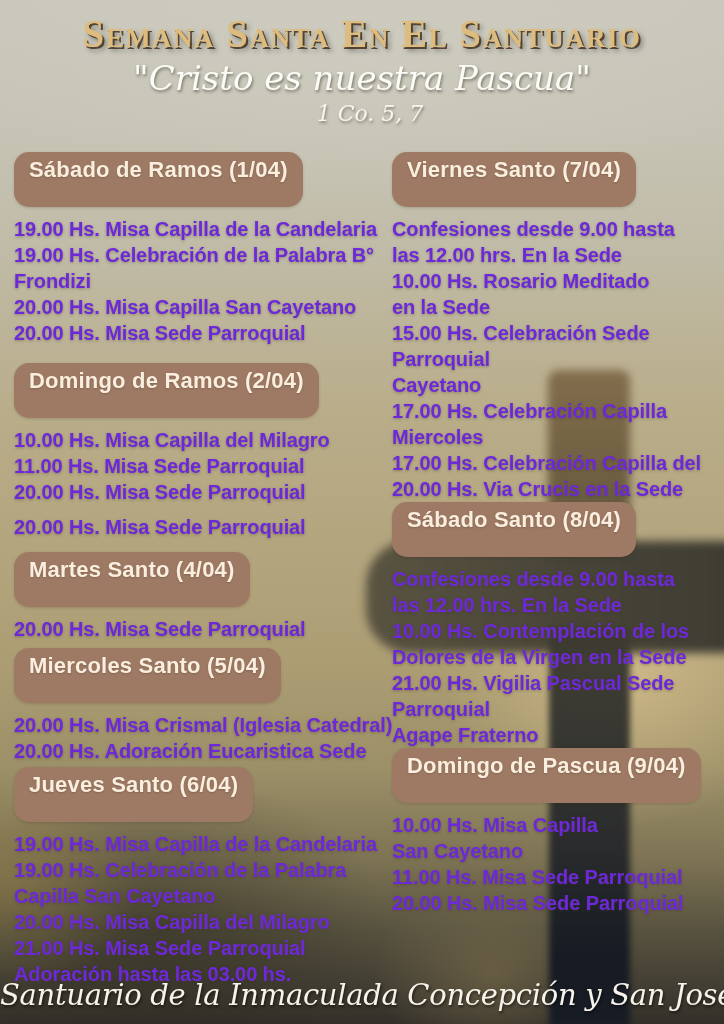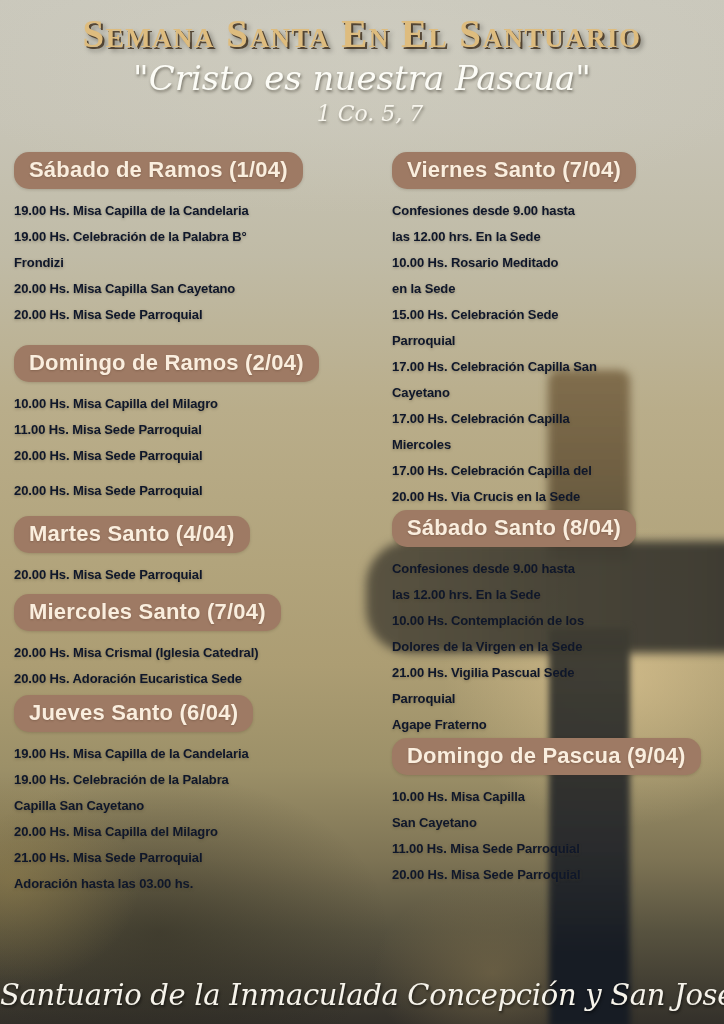--- a/index.html
+++ b/index.html
@@ -70,37 +70,37 @@
     padding-left:16px;
   }
   
   .col{position:absolute;top:152px;}
   #col-left{left:14px;width:378px;}
   #col-right{left:392px;width:330px;}
   .badge{
     display:inline-block;
     background:#9e7a64;
     border-radius:15px;
-    padding:5px 15px 6px;
+    padding:5px 15px 24px;
     box-shadow:0 1px 3px rgba(60,45,30,.2);
   }
   .badge-label{
     font-size:22px;line-height:26px;
     font-weight:bold;
     letter-spacing:.2px;
     color:#faeede;
     white-space:nowrap;
     text-shadow:0 1px 2px rgba(80,55,40,.3);
   }
   .lines{margin-top:9px;}
   .line{
-    font-size:13px;line-height:26px;
+    font-size:20px;line-height:26px;
     font-weight:bold;
     letter-spacing:-.1px;
-    color:#0f172a;
+    color:#6d28d9;
     white-space:nowrap;
     text-shadow:0 1px 3px rgba(70,60,40,.4);
   }
   #col-left .schedule-section:nth-child(2){margin-top:17px;}
   #col-left .schedule-section:nth-child(3){margin-top:8px;}
   #col-left .schedule-section:nth-child(4){margin-top:12px;}
   #col-left .schedule-section:nth-child(5){margin-top:6px;}
   #col-left .schedule-section:nth-child(6){margin-top:3px;}
   #col-right .schedule-section:nth-child(2){}
   #col-right .schedule-section:nth-child(3){margin-top:0;}
@@ -170,21 +170,21 @@
     <div class="badge">
       <span class="badge-label">Martes Santo (4/04)</span>
     </div>
     <div class="lines">
           <div class="line">20.00 Hs. Misa Sede Parroquial</div>
         </div>
   </section>
 
   <section class="schedule-section">
     <div class="badge">
-      <span class="badge-label">Miercoles Santo (7/04)</span>
+      <span class="badge-label">Miercoles Santo (5/04)</span>
     </div>
     <div class="lines">
           <div class="line">20.00 Hs. Misa Crismal (Iglesia Catedral)</div>
           <div class="line">20.00 Hs. Adoración Eucaristica Sede</div>
         </div>
   </section>
 
   <section class="schedule-section">
     <div class="badge">
       <span class="badge-label">Jueves Santo (6/04)</span>
@@ -204,21 +204,20 @@
     <div class="badge">
       <span class="badge-label">Viernes Santo (7/04)</span>
     </div>
     <div class="lines">
           <div class="line">Confesiones desde 9.00 hasta</div>
           <div class="line">las 12.00 hrs. En la Sede</div>
           <div class="line">10.00 Hs. Rosario Meditado</div>
           <div class="line">en la Sede</div>
           <div class="line">15.00 Hs. Celebración Sede</div>
           <div class="line">Parroquial</div>
-          <div class="line">17.00 Hs. Celebración Capilla San</div>
           <div class="line">Cayetano</div>
           <div class="line">17.00 Hs. Celebración Capilla</div>
           <div class="line">Miercoles</div>
           <div class="line">17.00 Hs. Celebración Capilla del</div>
           <div class="line">20.00 Hs. Via Crucis en la Sede</div>
         </div>
   </section>
 
   <section class="schedule-section">
     <div class="badge">

